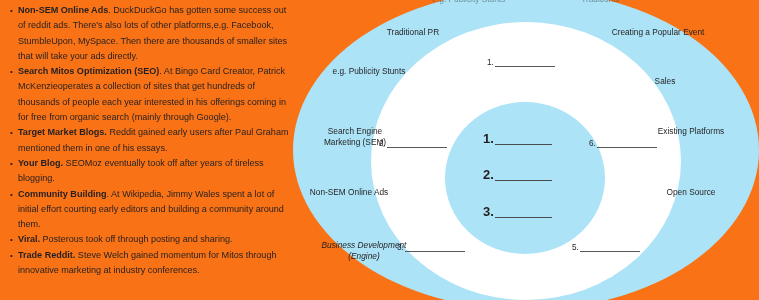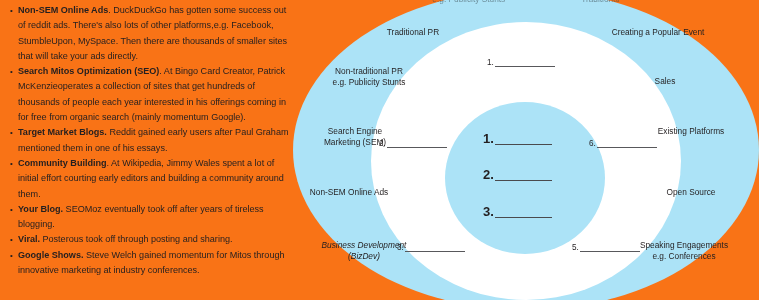--- a/index.html
+++ b/index.html
@@ -143,26 +143,26 @@
   }
   .top-clip-text span { margin: 0 38px; }
 </style>
 </head>
 <body>
 
 <div id="page">
 
   <div class="text-column">
     <p class="bullet-item"><span class="bullet-term">Non-SEM Online Ads</span><span>. DuckDuckGo has gotten some success out of reddit ads. There's also lots of other platforms,e.g. Facebook, StumbleUpon, MySpace. Then there are thousands of smaller sites that will take your ads directly.</span></p>
-    <p class="bullet-item"><span class="bullet-term">Search Mitos Optimization (SEO)</span><span>. At Bingo Card Creator, Patrick McKenzieoperates a collection of sites that get hundreds of thousands of people each year interested in his offerings coming in for free from organic search (mainly momentum Google).</span></p>
+    <p class="bullet-item"><span class="bullet-term">Search Mitos Optimization (SEO)</span><span>. At Bingo Card Creator, Patrick McKenzieoperates a collection of sites that get hundreds of thousands of people each year interested in his offerings coming in for free from organic search (mainly through Google).</span></p>
     <p class="bullet-item"><span class="bullet-term">Target Market Blogs.</span><span> Reddit gained early users after Paul Graham mentioned them in one of his essays.</span></p>
+    <p class="bullet-item"><span class="bullet-term">Your Blog.</span><span> SEOMoz eventually took off after years of tireless blogging.</span></p>
     <p class="bullet-item"><span class="bullet-term">Community Building</span><span>. At Wikipedia, Jimmy Wales spent a lot of initial effort courting early editors and building a community around them.</span></p>
-    <p class="bullet-item"><span class="bullet-term">Your Blog.</span><span> SEOMoz eventually took off after years of tireless blogging.</span></p>
     <p class="bullet-item"><span class="bullet-term">Viral.</span><span> Posterous took off through posting and sharing.</span></p>
-    <p class="bullet-item"><span class="bullet-term">Google Shows.</span><span> Steve Welch gained momentum for Mitos through innovative marketing at industry conferences.</span></p>
+    <p class="bullet-item"><span class="bullet-term">Trade Reddit.</span><span> Steve Welch gained momentum for Mitos through innovative marketing at industry conferences.</span></p>
 
   </div>
 
   <div class="diagram">
 
     <div class="ring-outer"></div>
     <div class="ring-middle"></div>
     <div class="ring-inner"></div>
 
     <div class="top-clip-text">
@@ -171,21 +171,20 @@
 
     <div class="ring-label" style="left:60px; top:27px; width:120px;">
       <div>Traditional PR</div>
     </div>
 
     <div class="ring-label" style="left:275px; top:27px; width:180px;">
       <div>Creating a Popular Event</div>
     </div>
 
     <div class="ring-label" style="left:-4px; top:66px; width:160px;">
-      <div>Non-traditional PR</div>
       <div>e.g. Publicity Stunts</div>
     </div>
 
     <div class="ring-label" style="left:332px; top:76px; width:80px;">
       <div>Sales</div>
     </div>
 
     <div class="ring-label" style="left:-18px; top:126px; width:160px;text-align:center;">
       <div>Search Engine</div>
       <div>Marketing (SEM)</div>
@@ -198,27 +197,23 @@
     <div class="ring-label" style="left:-24px; top:187px; width:160px;">
       <div>Non-SEM Online Ads</div>
     </div>
 
     <div class="ring-label" style="left:338px; top:187px; width:120px;">
       <div>Open Source</div>
     </div>
 
     <div class="ring-label" style="left:-9px; top:240px; width:160px;font-style:italic;">
       <div>Business Development</div>
-      <div>(BizDev)</div>
-    </div>
-
-    <div class="ring-label" style="left:316px; top:240px; width:150px;">
-      <div>Speaking Engagements</div>
-      <div>e.g. Conferences</div>
-    </div>
+      <div>(Engine)</div>
+    </div>
+
 
     <div class="blank-line" style="left:194px; top:58px;">
       <span class="num">1.</span>
       <span class="rule" style="width:60px;"></span>
     </div>
 
     <div class="blank-line" style="left:86px; top:139px;">
       <span class="num">2.</span>
       <span class="rule" style="width:60px;"></span>
     </div>

